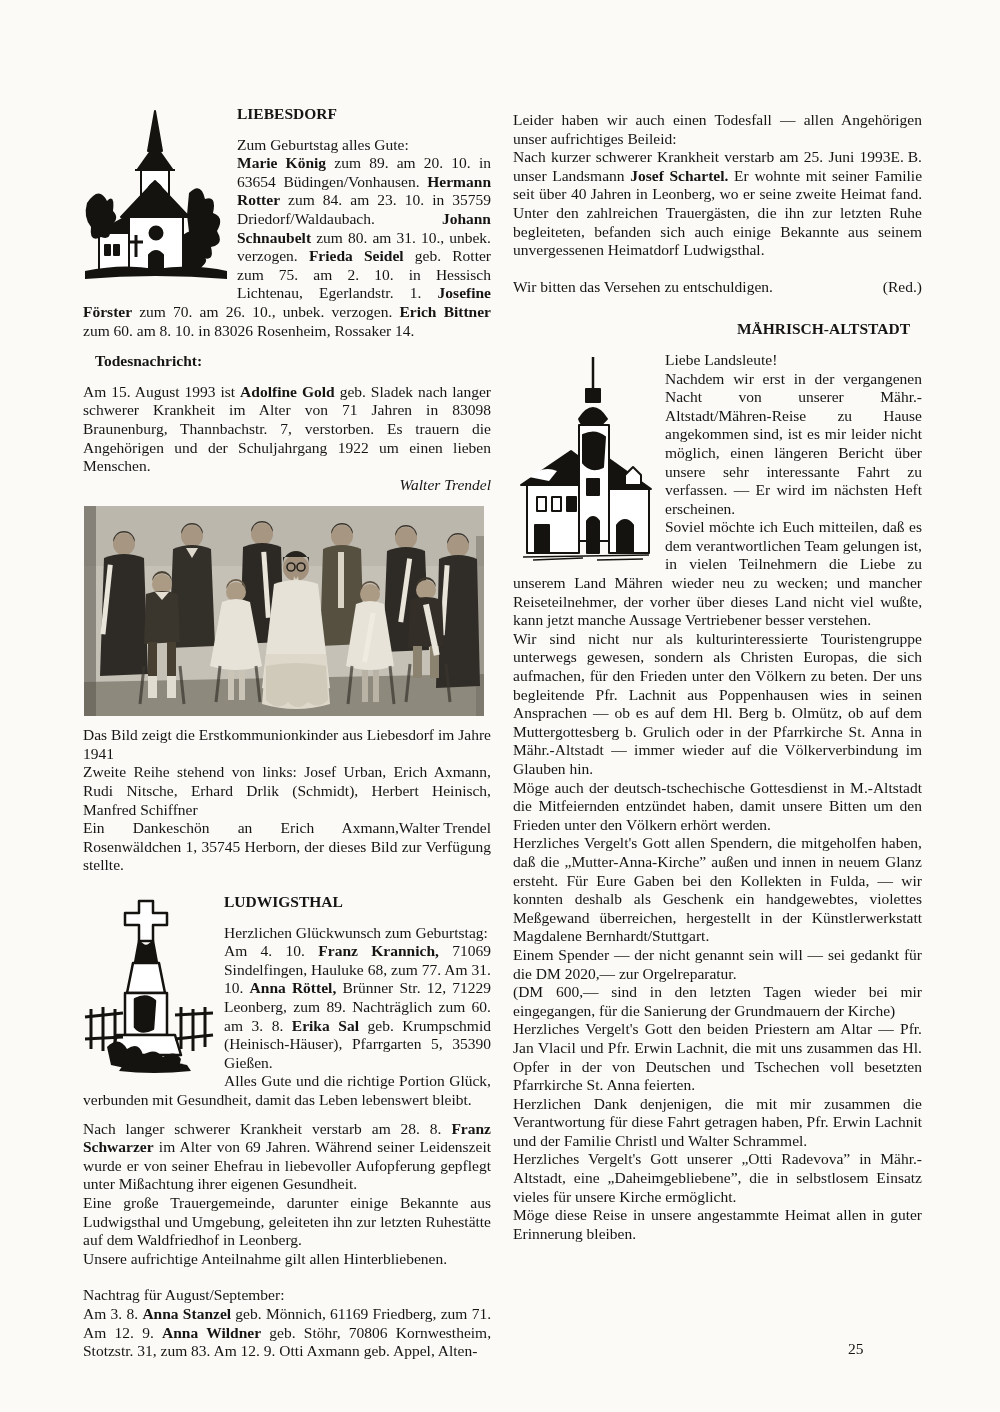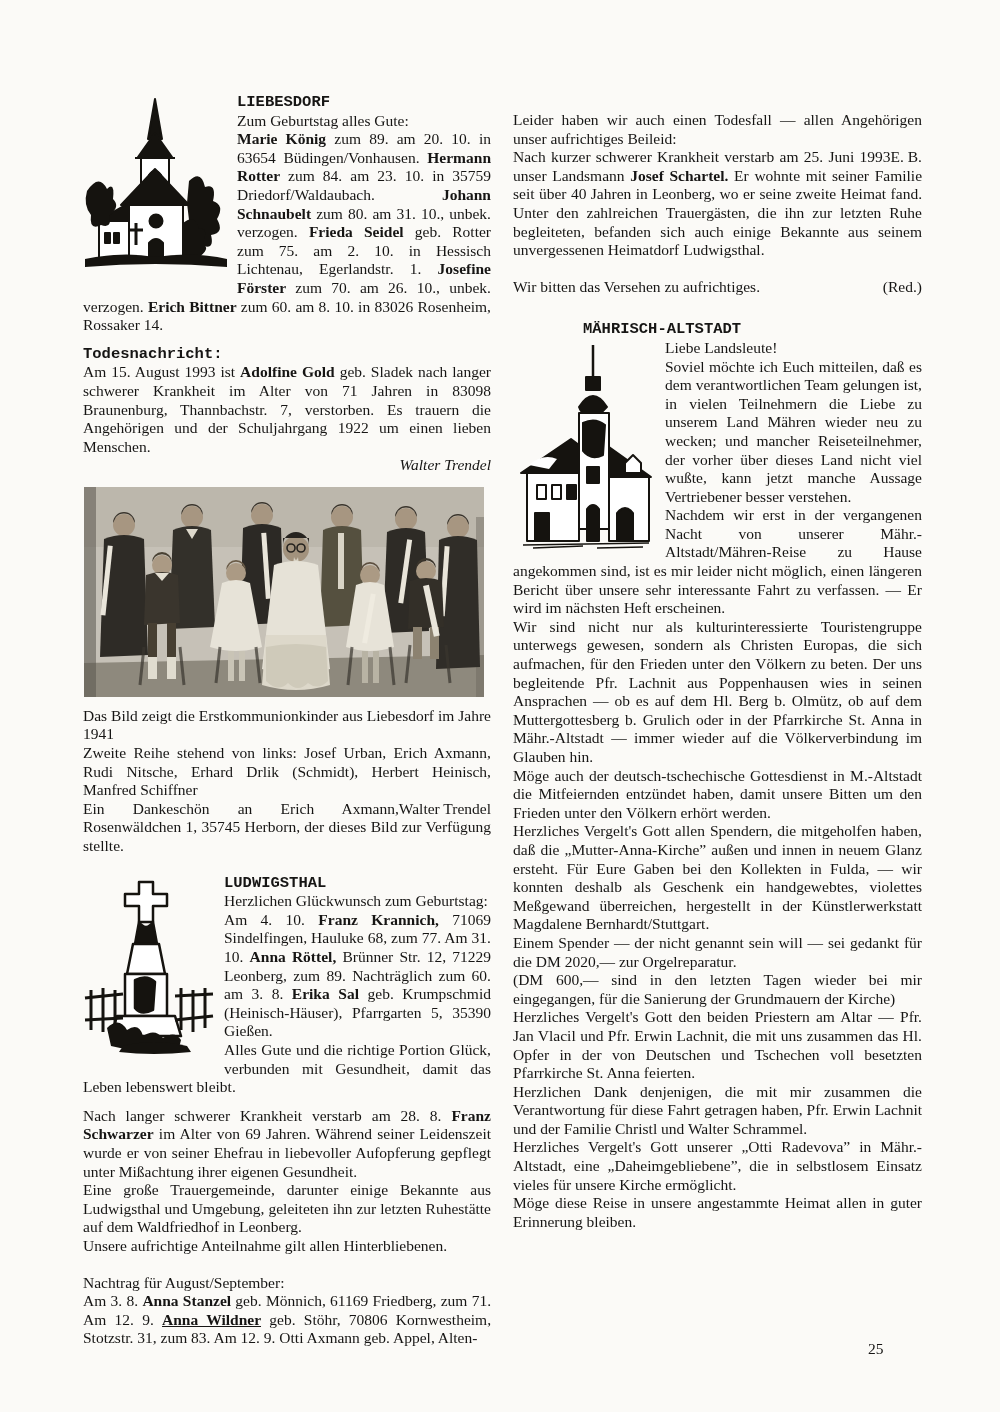--- a/index.html
+++ b/index.html
@@ -9,36 +9,36 @@
     font-family:"Liberation Serif","DejaVu Serif",serif;
     color:#161514;
     -webkit-font-smoothing:antialiased;
   }
   .page{position:absolute;inset:0;}
   .col{position:absolute;top:93px;font-size:15.5px;line-height:18.6px;}
   .col-left{left:83px;width:408px;}
   .col-right{left:513px;width:409px;}
   p{margin:0;}
   .just{text-align:justify;}
-  .sec-title{font-weight:bold;font-size:15.5px;margin:0;font-family:Liberation Mono, monospace;}
-  .pad-title{padding-left:70px;text-align:left;}
+  .sec-title{font-weight:bold;font-size:15.5px;margin:12px;}
+  .pad-title{padding-left:70px;text-align:right;}
   .gap-sm{margin-top:10px;}
   .gap{margin-top:18px;}
   .gap-lg{margin-top:24px;}
   .illus{float:left;}
   .illus svg{display:block;}
   .illus-church1{width:146px;height:182px;margin:2px 8px 4px 0;}
   .illus-memorial{width:132px;height:180px;margin:4px 9px 4px 0;}
   .illus-church2{width:142px;height:206px;margin:4px 10px 4px 0;}
   .sig-line{text-align:right;font-style:italic;}
   .sig-inline{float:right;}
   .photo-wrap{width:400px;height:210px;margin:12px 0 10px 1px;}
   .photo-wrap svg{display:block;width:100%;height:100%;}
   .clear{clear:both;}
-  .page-number{position:absolute;left:868px;top:1340px;font-size:15.5px;}
+  .page-number{position:absolute;left:848px;top:1340px;font-size:15.5px;}
 </style>
 </head>
 <body>
 
 <div class="page">
 
   <div class="col col-left">
 
     <section>
       <div class="illus illus-church1">
@@ -242,35 +242,35 @@
     </section>
 
     <section class="gap-sm">
       <p class="just"><span>Nach langer schwerer Krankheit verstarb am 28. 8. </span><span style="font-weight: bold;">Franz Schwarzer</span><span> im Alter von 69 Jahren. Während seiner Leidenszeit wurde er von seiner Ehefrau in liebevoller Aufopferung gepflegt unter Mißachtung ihrer eigenen Gesundheit.</span></p>
       <p class="just">Eine große Trauergemeinde, darunter einige Bekannte aus Ludwigsthal und Umgebung, geleiteten ihn zur letzten Ruhestätte auf dem Waldfriedhof in Leonberg.</p>
       <p class="just">Unsere aufrichtige Anteilnahme gilt allen Hinterbliebenen.</p>
     </section>
 
     <section class="gap">
       <p>Nachtrag für August/September:</p>
-      <p class="just"><span>Am 3. 8. </span><span style="font-weight: bold; margin-top: 48px;">Anna Stanzel</span><span> geb. Mönnich, 61169 Friedberg, zum 71. Am 12. 9. </span><span style="font-weight: bold; text-decoration: underline;">Anna Wildner</span><span> geb. Stöhr, 70806 Kornwestheim, Stotzstr. 31, zum 83. Am 12. 9. </span><span style="font-weight: normal;">Otti Axmann</span><span> geb. Appel, Alten-</span></p>
+      <p class="just"><span>Am 3. 8. </span><span style="font-weight: bold; margin-top: 48px;">Anna Stanzel</span><span> geb. Mönnich, 61169 Friedberg, zum 71. Am 12. 9. </span><span style="font-weight: bold;">Anna Wildner</span><span> geb. Stöhr, 70806 Kornwestheim, Stotzstr. 31, zum 83. Am 12. 9. </span><span style="font-weight: normal;">Otti Axmann</span><span> geb. Appel, Alten-</span></p>
     </section>
 
   </div>
 
   <div class="col col-right">
 
 
     <section class="gap">
       <p class="just">Leider haben wir auch einen Todesfall — allen Angehörigen unser aufrichtiges Beileid:</p>
       <p class="just"><span class="sig-inline">E. B.</span><span><span>Nach kurzer schwerer Krankheit verstarb am 25. Juni 1993 unser Landsmann </span><span style="font-weight: bold;">Josef Schartel.</span><span> Er wohnte mit seiner Familie seit über 40 Jahren in Leonberg, wo er seine zweite Heimat fand. Unter den zahlreichen Trauergästen, die ihn zur letzten Ruhe begleiteten, befanden sich auch einige Bekannte aus seinem unvergessenen Heimatdorf Ludwigsthal.</span></span></p>
     </section>
 
     <section class="gap">
-      <p><span class="sig-inline">(Red.)</span><span>Wir bitten das Versehen zu aufrichtiges.</span></p>
+      <p><span class="sig-inline">(Red.)</span><span>Wir bitten das Versehen zu entschuldigen.</span></p>
     </section>
 
     <section class="gap-lg">
       <h3 class="sec-title pad-title">MÄHRISCH-ALTSTADT</h3>
       <div class="illus illus-church2">
         <svg viewBox="0 0 142 206" xmlns="http://www.w3.org/2000/svg">
           <g stroke="#15130f" stroke-width="2" fill="none" stroke-linejoin="round">
             <line x1="80" y1="2" x2="80" y2="34" stroke-width="2.5"></line>
             <rect x="73" y="34" width="14" height="13" fill="#15130f"></rect>
             <path d="M66 64 Q80 42 94 64 Q86 74 74 74 Q68 70 66 64 Z" fill="#15130f"></path>
@@ -296,22 +296,22 @@
             <path d="M112 120 L120 112 L128 120 L128 130 L112 130 Z" fill="#ffffff"></path>
           </g>
           <g stroke="#15130f" stroke-width="1.5">
             <line x1="10" y1="202" x2="136" y2="200"></line>
             <line x1="20" y1="205" x2="70" y2="203"></line>
             <line x1="84" y1="205" x2="130" y2="204"></line>
           </g>
         </svg>
       </div>
       <p>Liebe Landsleute!</p>
+      <p class="just">Nachdem wir erst in der vergangenen Nacht von unserer Mähr.-Altstadt/Mähren-Reise zu Hause angekommen sind, ist es mir leider nicht möglich, einen längeren Bericht über unsere sehr interessante Fahrt zu verfassen. — Er wird im nächsten Heft erscheinen.</p>
       <p class="just">Soviel möchte ich Euch mitteilen, daß es dem verantwortlichen Team gelungen ist, in vielen Teilnehmern die Liebe zu unserem Land Mähren wieder neu zu wecken; und mancher Reiseteilnehmer, der vorher über dieses Land nicht viel wußte, kann jetzt manche Aussage Vertriebener besser verstehen.</p>
-      <p class="just">Nachdem wir erst in der vergangenen Nacht von unserer Mähr.-Altstadt/Mähren-Reise zu Hause angekommen sind, ist es mir leider nicht möglich, einen längeren Bericht über unsere sehr interessante Fahrt zu verfassen. — Er wird im nächsten Heft erscheinen.</p>
       <p class="just">Wir sind nicht nur als kulturinteressierte Touristengruppe unterwegs gewesen, sondern als Christen Europas, die sich aufmachen, für den Frieden unter den Völkern zu beten. Der uns begleitende Pfr. Lachnit aus Poppenhausen wies in seinen Ansprachen — ob es auf dem Hl. Berg b. Olmütz, ob auf dem Muttergottesberg b. Grulich oder in der Pfarrkirche St. Anna in Mähr.-Altstadt — immer wieder auf die Völkerverbindung im Glauben hin.</p>
       <p class="just">Möge auch der deutsch-tschechische Gottesdienst in M.-Altstadt die Mitfeiernden entzündet haben, damit unsere Bitten um den Frieden unter den Völkern erhört werden.</p>
       <p class="just">Herzliches Vergelt's Gott allen Spendern, die mitgeholfen haben, daß die „Mutter-Anna-Kirche” außen und innen in neuem Glanz ersteht. Für Eure Gaben bei den Kollekten in Fulda, — wir konnten deshalb als Geschenk ein handgewebtes, violettes Meßgewand überreichen, hergestellt in der Künstlerwerkstatt Magdalene Bernhardt/Stuttgart.</p>
       <p class="just">Einem Spender — der nicht genannt sein will — sei gedankt für die DM 2020,— zur Orgelreparatur.</p>
       <p class="just">(DM 600,— sind in den letzten Tagen wieder bei mir eingegangen, für die Sanierung der Grundmauern der Kirche)</p>
       <p class="just">Herzliches Vergelt's Gott den beiden Priestern am Altar — Pfr. Jan Vlacil und Pfr. Erwin Lachnit, die mit uns zusammen das Hl. Opfer in der von Deutschen und Tschechen voll besetzten Pfarrkirche St. Anna feierten.</p>
       <p class="just">Herzlichen Dank denjenigen, die mit mir zusammen die Verantwortung für diese Fahrt getragen haben, Pfr. Erwin Lachnit und der Familie Christl und Walter Schrammel.</p>
       <p class="just">Herzliches Vergelt's Gott unserer „Otti Radevova” in Mähr.-Altstadt, eine „Daheimgebliebene”, die in selbstlosem Einsatz vieles für unsere Kirche ermöglicht.</p>
       <p class="just">Möge diese Reise in unsere angestammte Heimat allen in guter Erinnerung bleiben.</p>
       <div class="clear"></div>

